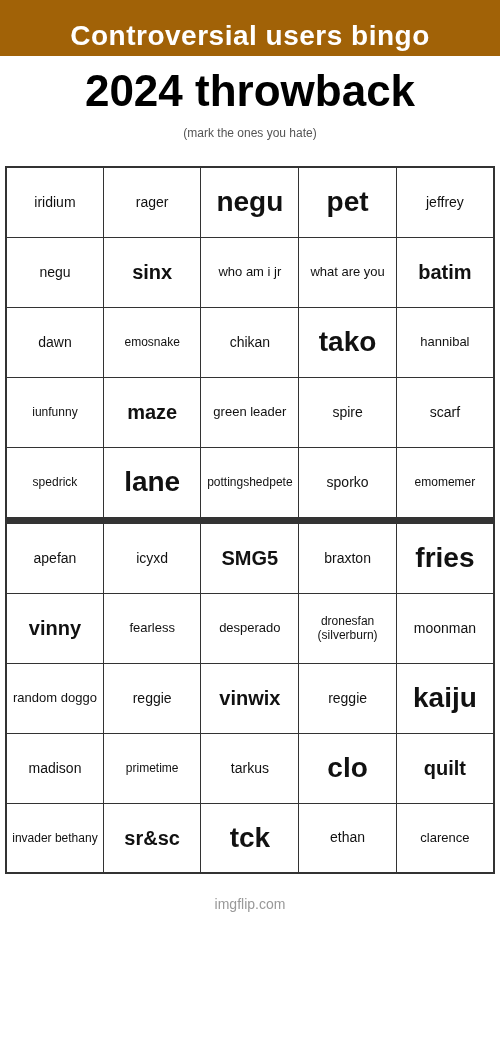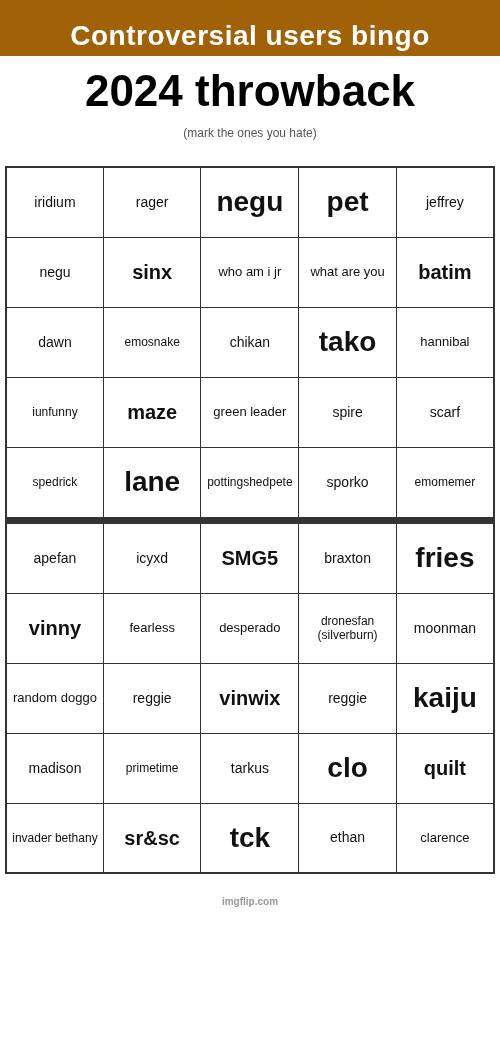--- a/index.html
+++ b/index.html
@@ -84,24 +84,23 @@
       padding: 0;
       background: #333;
       border: none;
     }
     .bingo-grid td .cell-inner {
       position: relative;
       z-index: 1;
     }
     .footer-bar {
       text-align: center;
-      font-size: 10px;
+      font-size: 14px;
       color: #999;
       padding: 4px 0 2px;
-      font-weight: bold;
     }
     table {
       background-image: 
         radial-gradient(ellipse at 60% 40%, rgba(160,160,160,0.18) 0%, transparent 70%);
     }
   </style>
 </head>
 <body>
 
 <div class="page-wrapper">

